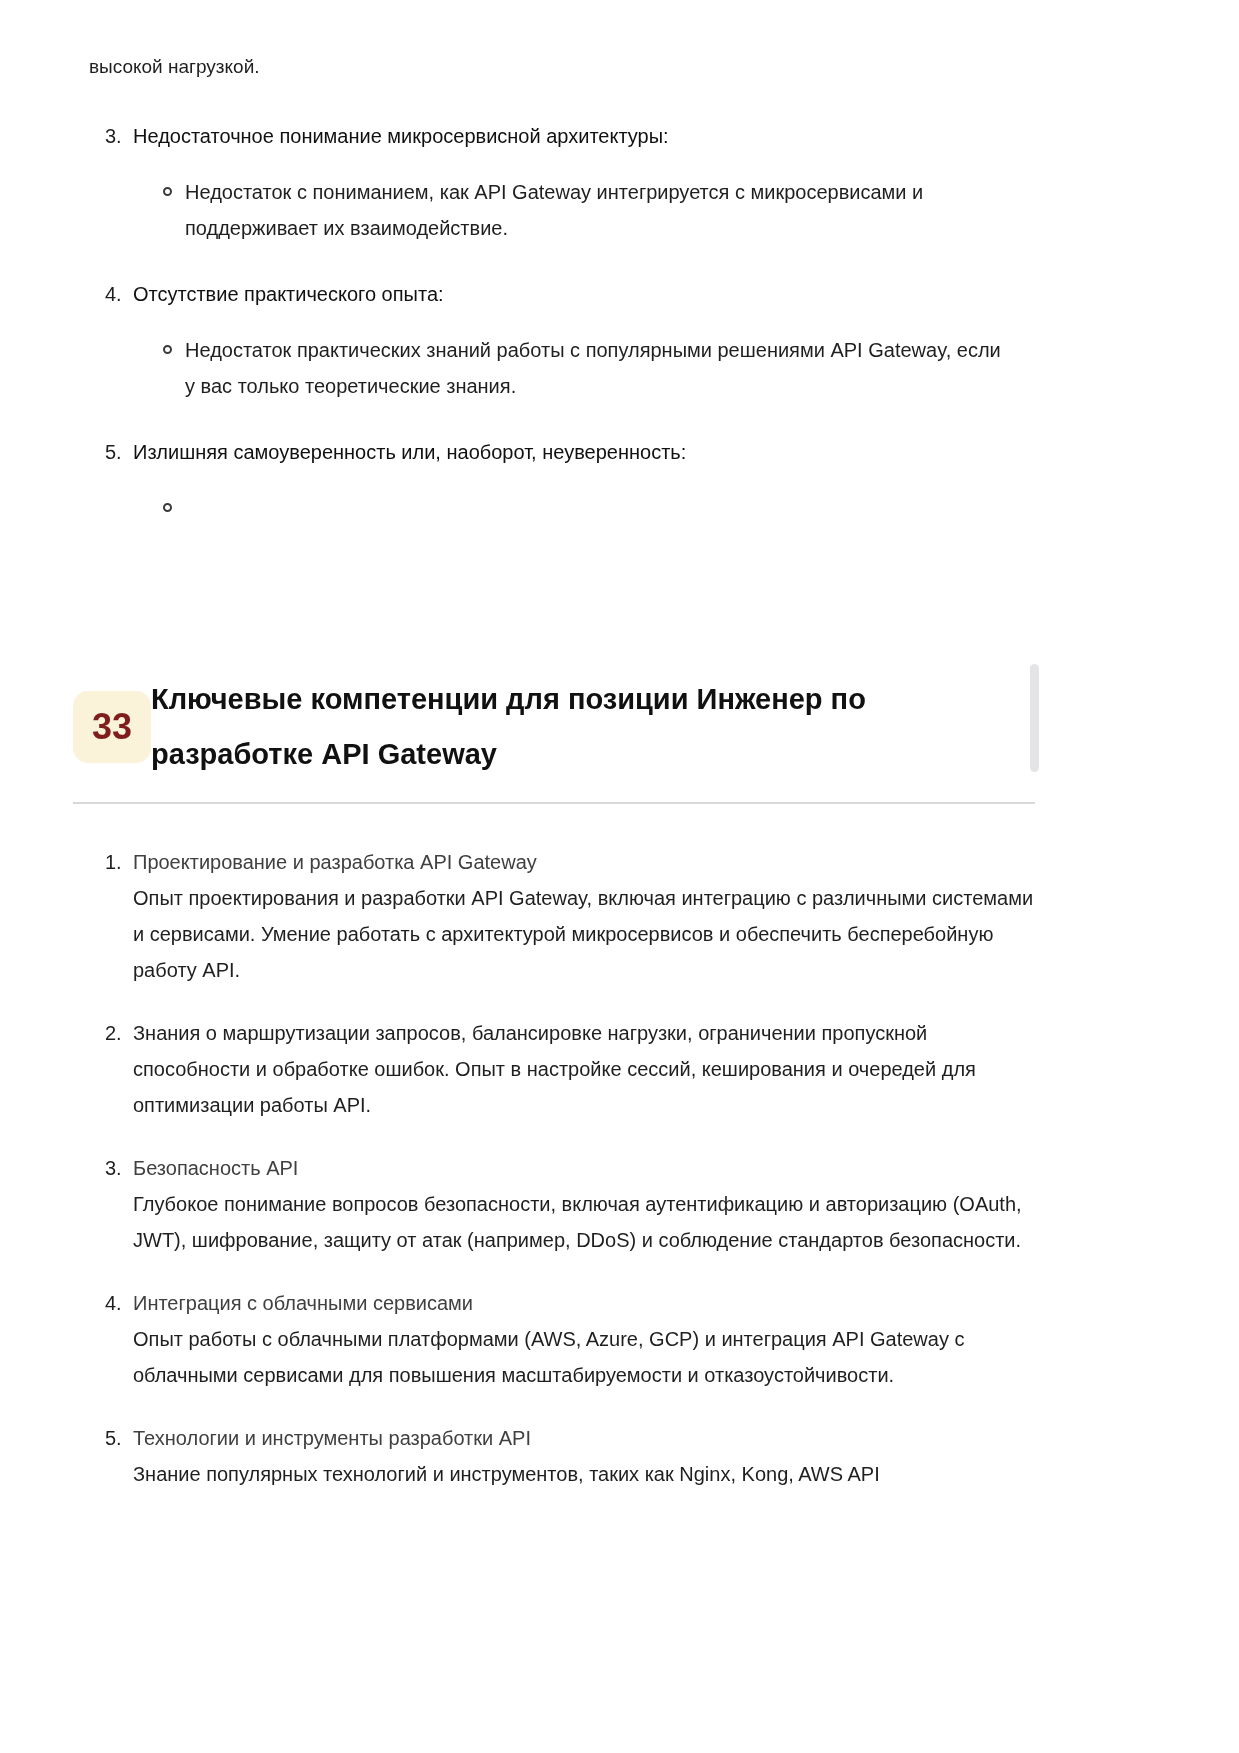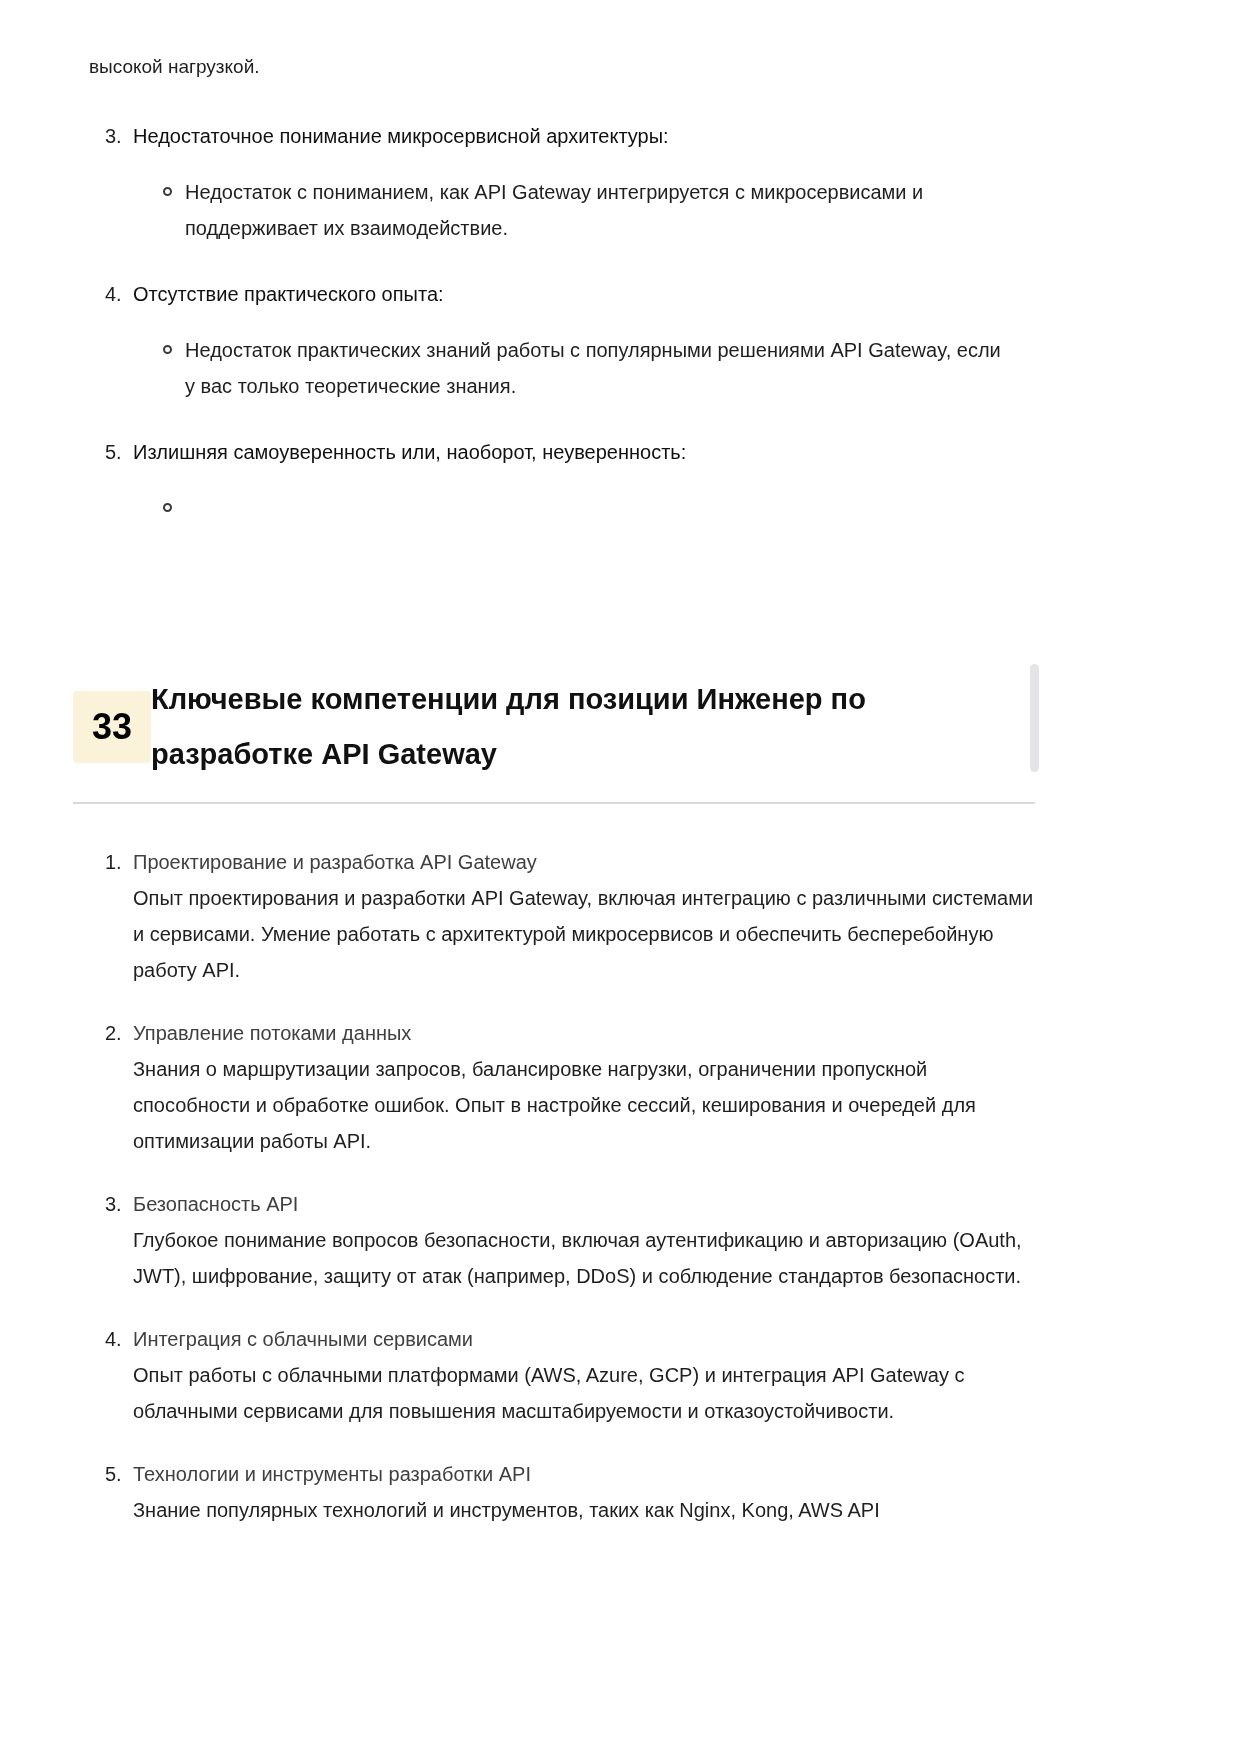--- a/index.html
+++ b/index.html
@@ -44,23 +44,23 @@
   .section-header {
     margin: 160px 0 0 73px;
     width: 962px;
     position: relative;
   }
   .section-row { display: flex; align-items: center; }
   .section-badge {
     flex: none;
     width: 78px; height: 72px;
     background: #faf3da;
-    border-radius: 4px;
+    border-radius: 15px;
     display: flex; align-items: center; justify-content: center;
-    font-size: 36px; font-weight: 700; color: #000000;
+    font-size: 36px; font-weight: 700; color: #7f1d1d;
   }
   .section-title {
     margin-left: 50px;
     font-size: 29px;
     font-weight: 700;
     line-height: 1.9;
     color: #111;
     max-width: 810px;
   }
   .section-rule {
@@ -151,21 +151,20 @@
       <span class="comp-num">1.</span>
       <div class="comp-content">
         <div class="comp-title">Проектирование и разработка API Gateway</div>
         <div class="comp-text">Опыт проектирования и разработки API Gateway, включая интеграцию с различными системами и сервисами. Умение работать с архитектурой микросервисов и обеспечить бесперебойную работу API.</div>
       </div>
     </div>
 
     <div class="comp">
       <span class="comp-num">2.</span>
       <div class="comp-content">
-        <div class="comp-title">Управление потоками данных</div>
         <div class="comp-text">Знания о маршрутизации запросов, балансировке нагрузки, ограничении пропускной способности и обработке ошибок. Опыт в настройке сессий, кеширования и очередей для оптимизации работы API.</div>
       </div>
     </div>
 
     <div class="comp">
       <span class="comp-num">3.</span>
       <div class="comp-content">
         <div class="comp-title">Безопасность API</div>
         <div class="comp-text">Глубокое понимание вопросов безопасности, включая аутентификацию и авторизацию (OAuth, JWT), шифрование, защиту от атак (например, DDoS) и соблюдение стандартов безопасности.</div>
       </div>

